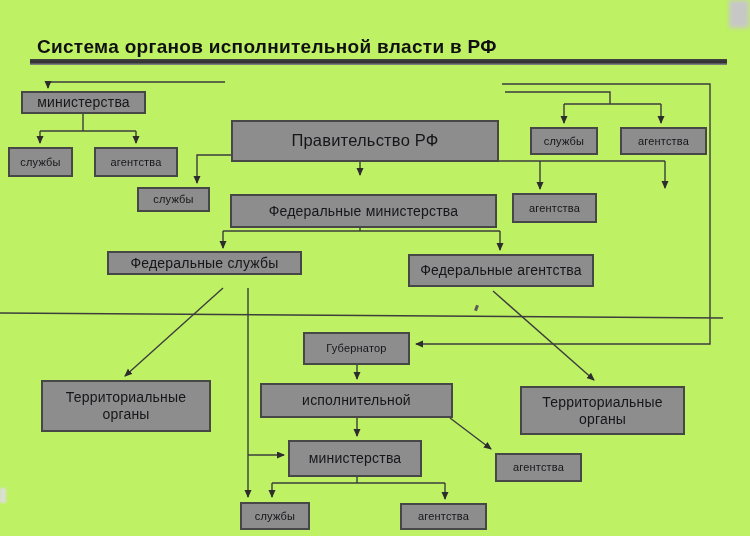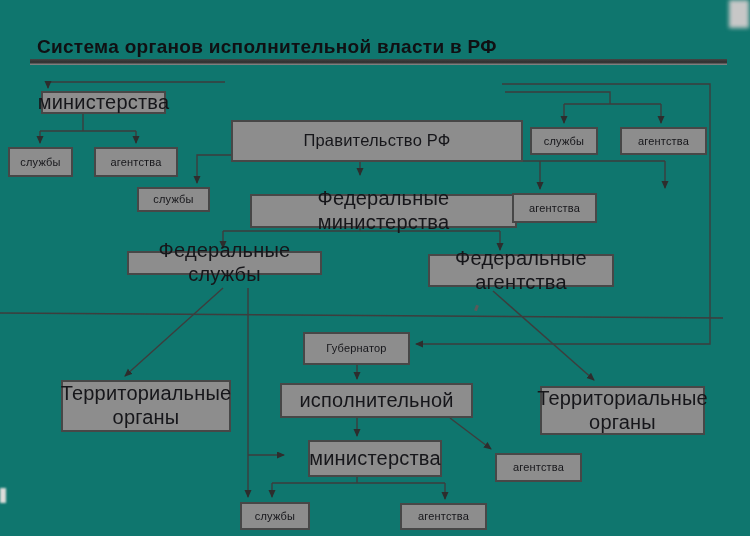--- a/index.html
+++ b/index.html
@@ -1,30 +1,30 @@
 <!DOCTYPE html>
 <html><head>
 <meta charset="utf-8">
 <style>
   html,body{margin:0;padding:0;background:#e8e8e8;}
   #canvas{
     position:relative;width:750px;height:536px;margin:0 auto;
-    background:#0f766e;overflow:hidden;
+    background:#bef264;overflow:hidden;
     font-family:"Liberation Sans", sans-serif;
   }
   .node{
     position:absolute;box-sizing:border-box;
     background:#8d8d8d;border:2px solid #474747;
     color:#16161a;
     display:flex;align-items:center;justify-content:center;
     text-align:center;font-size:11px;line-height:1.18;
     letter-spacing:.2px;
   }
   .node.big{font-size:16.5px;}
-  .node.med{font-size:20px;margin-left:20px;}
+  .node.med{font-size:14px;}
   .ellipse{border-radius:50%;font-size:16px;border-width:2px;}
   #title{
     position:absolute;left:37px;top:36px;width:600px;
     font-size:19px;font-weight:bold;color:#101013;
     letter-spacing:.3px;white-space:nowrap;
   }
   #title-underline{
     position:absolute;left:30px;top:59px;width:697px;height:6px;
     background:linear-gradient(#454545 0%,#2e2e2e 55%,#909090 100%);
   }
@@ -98,21 +98,21 @@
 
       <polyline points="0,313 723,318" stroke-width="1.6"></polyline>
     </g>
   </svg>
 
 
   <div class="node med" style="left:21px;top:91px;width:125px;height:23px;">министерства</div>
   <div class="node" style="left:8px;top:147px;width:65px;height:30px;">службы</div>
   <div class="node" style="left:94px;top:147px;width:84px;height:30px;">агентства</div>
 
-  <div class="node big" style="left:231px;top:120px;width:292px;height:42px;">Правительство РФ</div>
+  <div class="node big" style="left:231px;top:120px;width:268px;height:42px;">Правительство РФ</div>
 
   <div class="node" style="left:137px;top:187px;width:73px;height:25px;">службы</div>
 
   <div class="node med" style="left:230px;top:194px;width:267px;height:34px;">Федеральные министерства</div>
 
   <div class="node" style="left:530px;top:127px;width:68px;height:28px;">службы</div>
   <div class="node" style="left:620px;top:127px;width:87px;height:28px;">агентства</div>
   <div class="node" style="left:512px;top:193px;width:85px;height:30px;">агентства</div>
 
   <div class="node med" style="left:107px;top:251px;width:195px;height:24px;">Федеральные службы</div>

